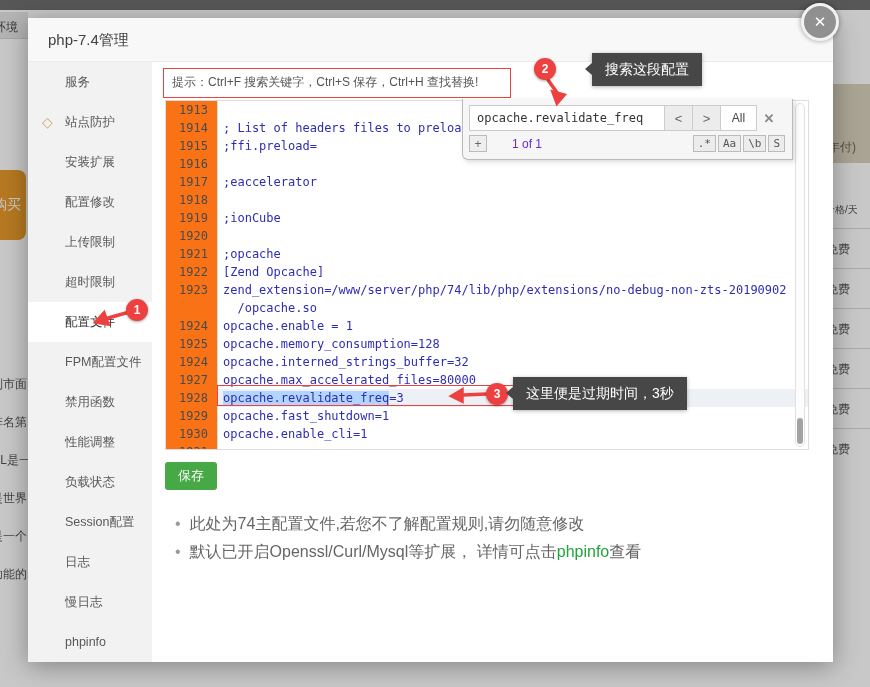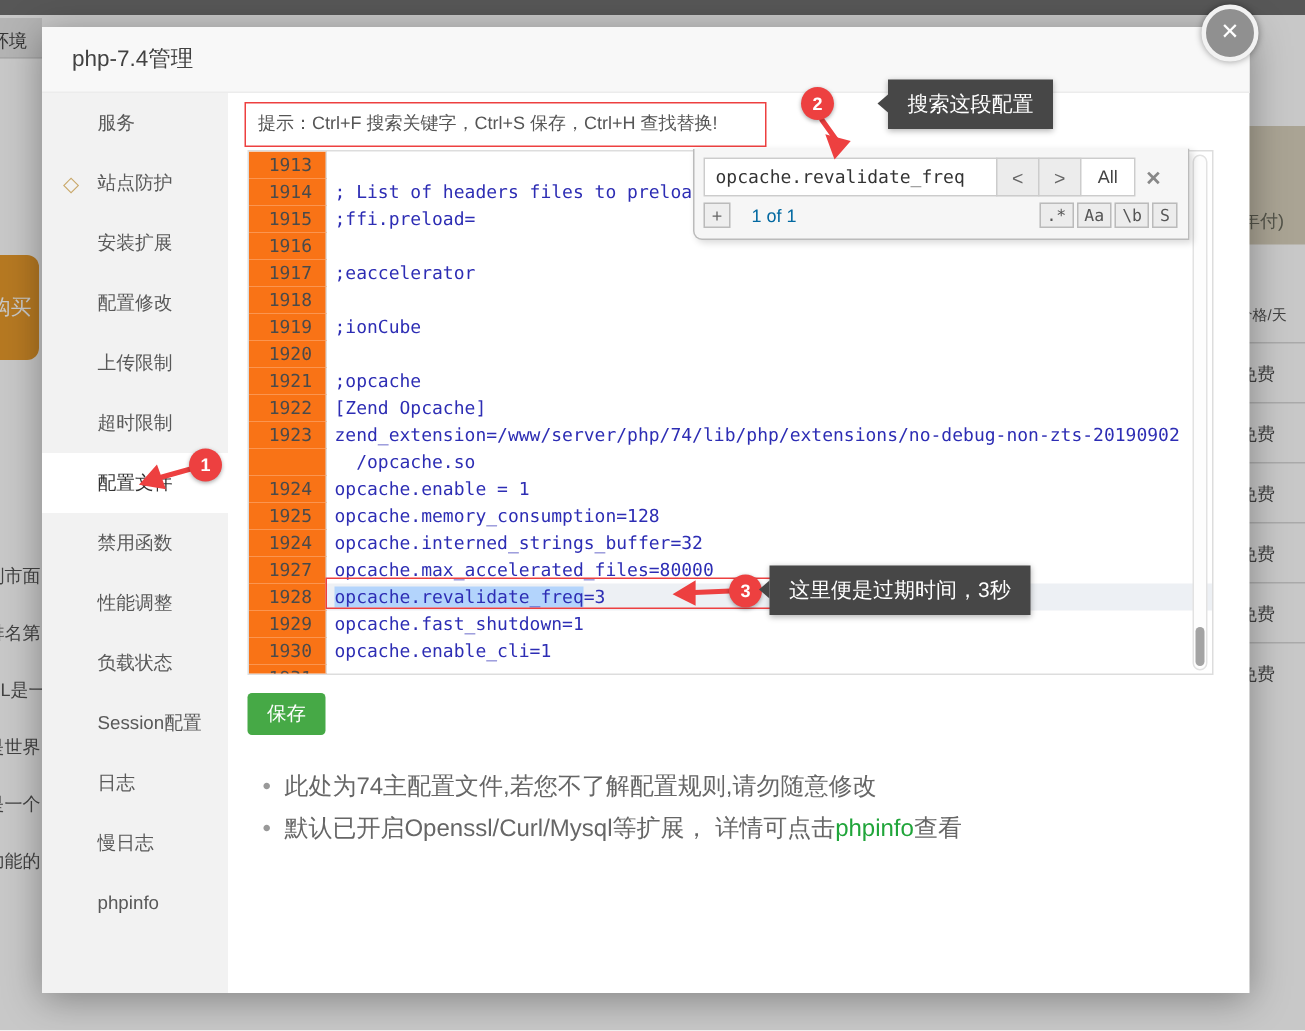--- a/index.html
+++ b/index.html
@@ -52,21 +52,21 @@
   .searchbox{position:absolute;left:434px;top:81px;width:331px;height:61px;background:#f6f6f6;border:1px solid #bbb;
     border-top:none;border-radius:0 0 0 6px;box-shadow:2px 2px 5px rgba(0,0,0,.15);z-index:3;}
   .sb-row1{display:flex;align-items:center;padding:6px 6px 3px 6px;}
   .search-input{width:196px;height:26px;border:1px solid #ccc;background:#fff;font-family:"DejaVu Sans Mono",monospace;
     font-size:12px;color:#333;padding:0 7px;outline:none;}
   .nav-btn{height:26px;width:29px;border:1px solid #ccc;background:#ececec;color:#666;font-size:13px;margin-left:-1px;cursor:pointer;}
   .all-btn{height:26px;width:37px;border:1px solid #ccc;background:#fff;color:#444;font-size:12px;margin-left:-1px;cursor:pointer;}
   .x-btn{height:26px;width:24px;border:none;background:transparent;color:#888;font-size:13px;font-weight:bold;cursor:pointer;}
   .sb-row2{display:flex;align-items:center;padding:1px 7px 0 6px;}
   .plus-btn{width:18px;height:17px;border:1px solid #bbb;background:#eee;color:#666;font-size:12px;line-height:14px;cursor:pointer;}
-  .counter{margin-left:14px;font-size:12px;color:#0369a1;flex:1;}
+  .counter{margin-left:25px;font-size:12px;color:#6d28d9;flex:1;}
   .mini-btn{height:17px;padding:0 4px;border:1px solid #bbb;background:#ececec;color:#555;
     font-size:11px;font-family:"DejaVu Sans Mono",monospace;margin-left:2px;cursor:pointer;}
 
   .save-btn{position:absolute;left:137px;top:444px;width:52px;height:28px;background:var(--save-green);
     color:#fff;font-size:13px;border:none;border-radius:3px;cursor:pointer;}
   .note{position:absolute;left:147px;font-size:16px;color:#666;white-space:nowrap;}
   .bullet{color:#999;margin-right:9px;}
   .php-link{color:var(--link-green);cursor:pointer;text-decoration:none;}
 
   
@@ -121,20 +121,21 @@
     </div>
 
     <div class="sidebar" id="sidebar">
         <div class="sb-item"><span>服务</span></div>
         <div class="sb-item"><span class="gem">◇</span><span>站点防护</span></div>
         <div class="sb-item"><span>安装扩展</span></div>
         <div class="sb-item"><span>配置修改</span></div>
         <div class="sb-item"><span>上传限制</span></div>
         <div class="sb-item"><span>超时限制</span></div>
         <div class="sb-item active"><span>配置文件</span></div>
+        <div class="sb-item"><span>FPM配置文件</span></div>
         <div class="sb-item"><span>禁用函数</span></div>
         <div class="sb-item"><span>性能调整</span></div>
         <div class="sb-item"><span>负载状态</span></div>
         <div class="sb-item"><span>Session配置</span></div>
         <div class="sb-item"><span>日志</span></div>
         <div class="sb-item"><span>慢日志</span></div>
         <div class="sb-item"><span>phpinfo</span></div>
       </div>
 
     <div class="tip-box">提示：Ctrl+F 搜索关键字，Ctrl+S 保存，Ctrl+H 查找替换!</div>

